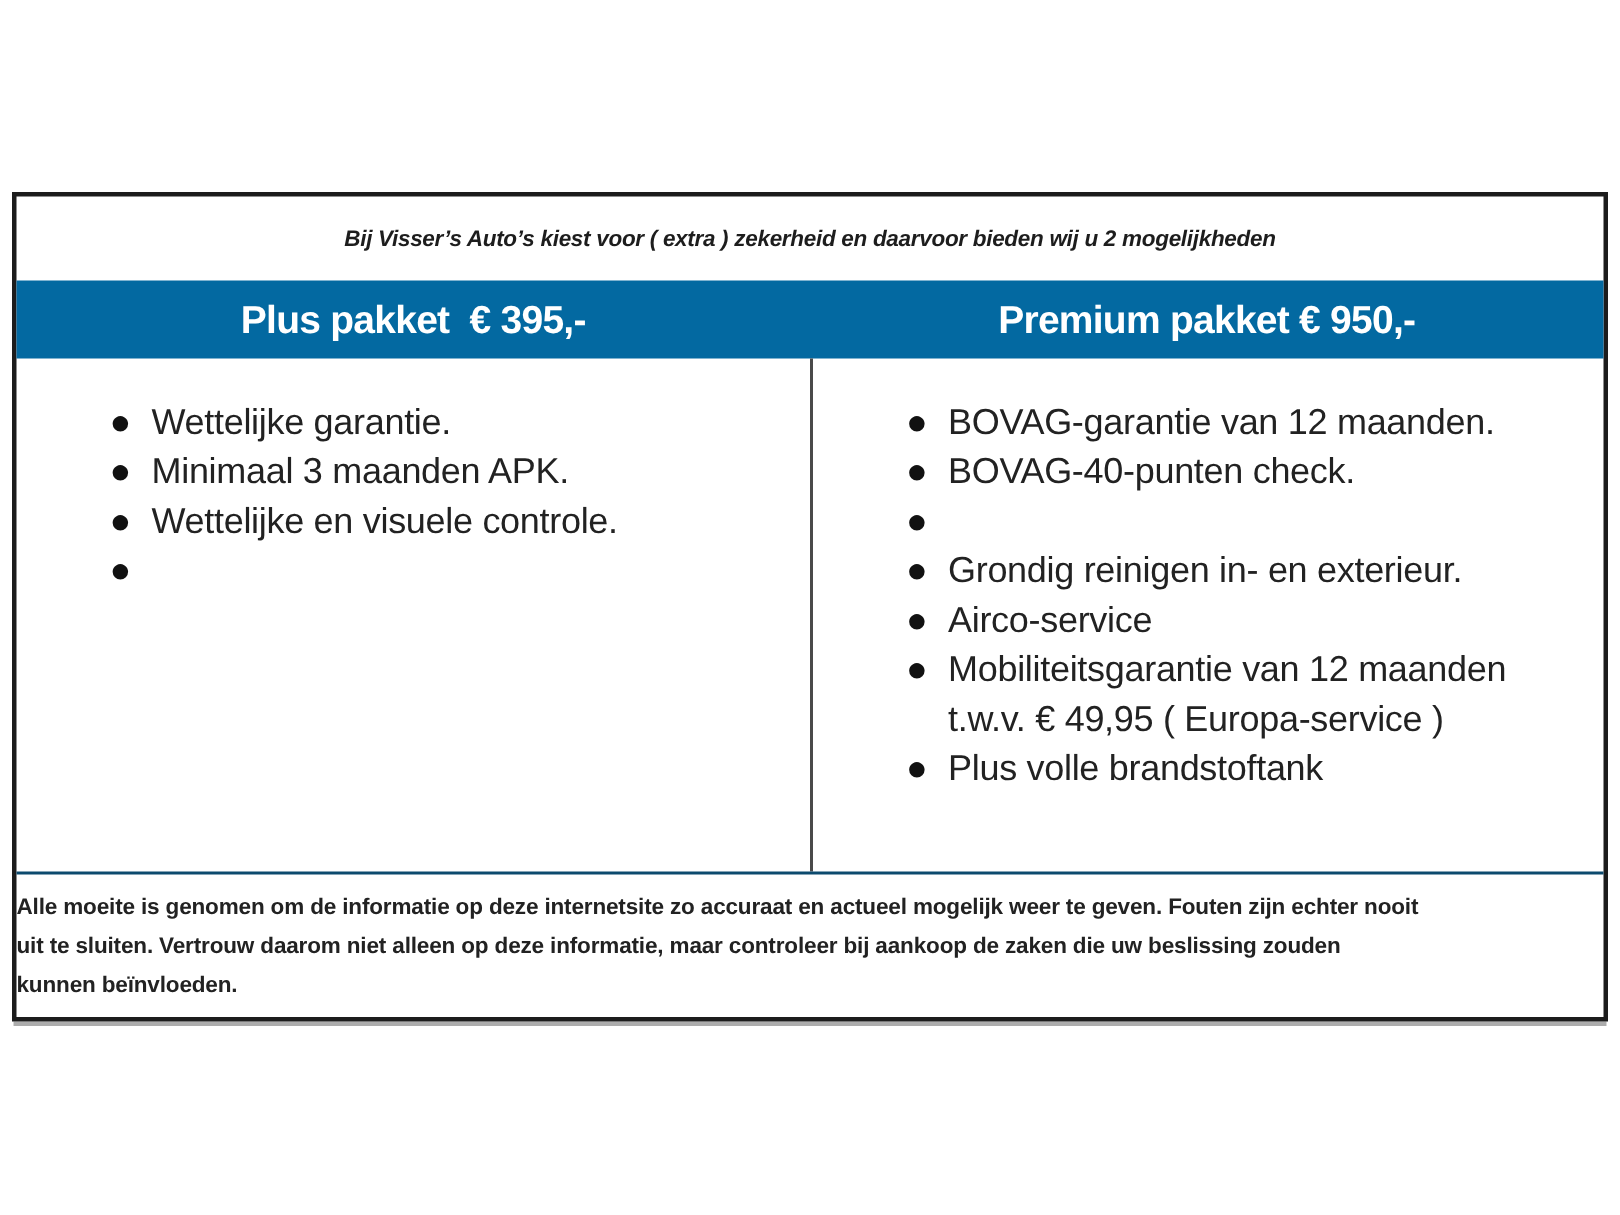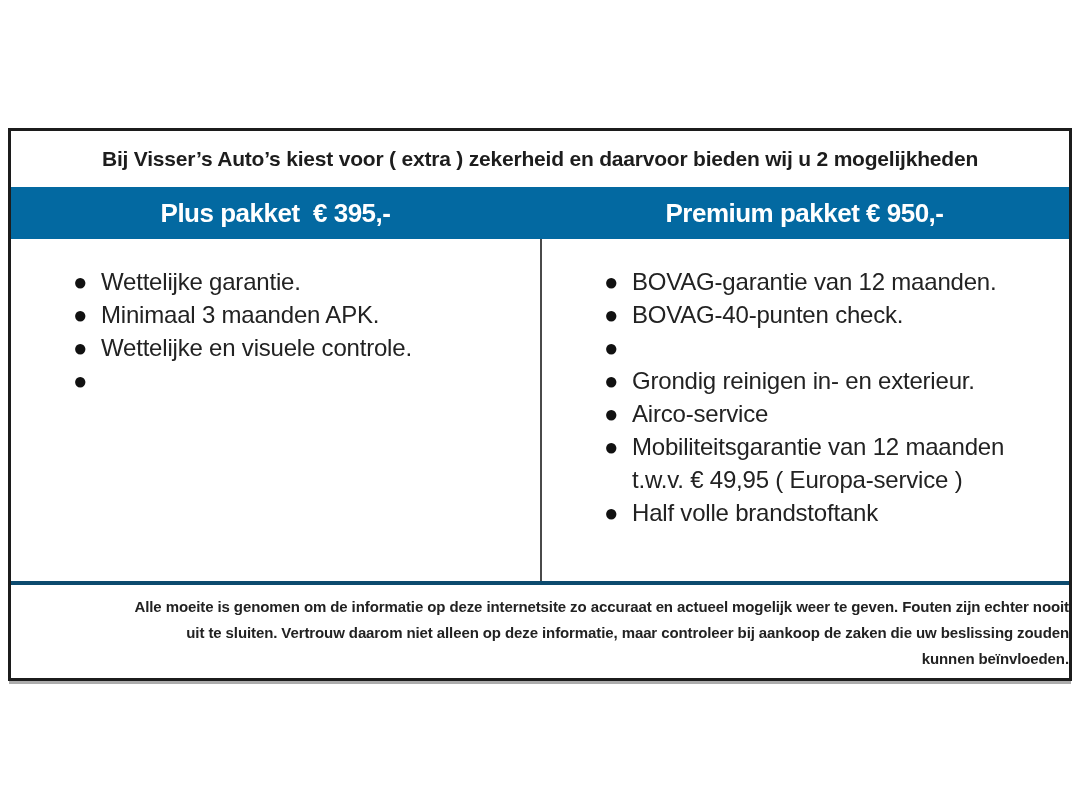--- a/index.html
+++ b/index.html
@@ -27,25 +27,26 @@
     box-shadow: 0 4px 0 -1px rgba(70,70,70,0.45);
     display: flex;
     flex-direction: column;
   }
   .title-row {
     height: 56px;
     flex: 0 0 56px;
     display: flex;
     align-items: center;
     justify-content: center;
-    font-size: 21px;
+    font-size: 15px;
     font-weight: bold;
     color: #1d1d1d;
     letter-spacing: -0.2px;
     white-space: pre;
+    font-style: italic;
   }
   .package-bar {
     height: 52px;
     flex: 0 0 52px;
     background: #0369a1;
     display: flex;
   }
   .package-bar .bar-cell {
     flex: 1 1 50%;
     display: flex;
@@ -93,23 +94,23 @@
     line-height: 33px;
     color: #111111;
   }
   .item-text {
     white-space: pre-line;
     letter-spacing: -0.2px;
   }
   .footer-row {
     flex: 0 0 97px;
     box-sizing: border-box;
-    border-top: 4px solid #0c4a6e;
+    border-top: 2px solid #0c4a6e;
     padding-top: 9px;
-    text-align: right;
+    text-align: left;
   }
   .footer-line {
     font-size: 15px;
     font-weight: bold;
     line-height: 26px;
     color: #222222;
     letter-spacing: -0.1px;
     white-space: pre;
   }
 </style>
@@ -169,21 +170,21 @@
             <span class="bullet">●</span>
             <span class="item-text">Airco-service</span>
           </li>
           <li class="feature-item">
             <span class="bullet">●</span>
             <span class="item-text">Mobiliteitsgarantie van 12 maanden
 t.w.v. € 49,95 ( Europa-service )</span>
           </li>
           <li class="feature-item">
             <span class="bullet">●</span>
-            <span class="item-text">Half volle brandstoftank</span>
+            <span class="item-text">Plus volle brandstoftank</span>
           </li>
         </ul>
       </div>
 
     </div>
 
     <div class="footer-row">
       <div class="footer-line">Alle moeite is genomen om de informatie op deze internetsite zo accuraat en actueel mogelijk weer te geven. Fouten zijn echter nooit</div>
       <div class="footer-line">uit te sluiten. Vertrouw daarom niet alleen op deze informatie, maar controleer bij aankoop de zaken die uw beslissing zouden</div>
       <div class="footer-line">kunnen beïnvloeden.</div>

